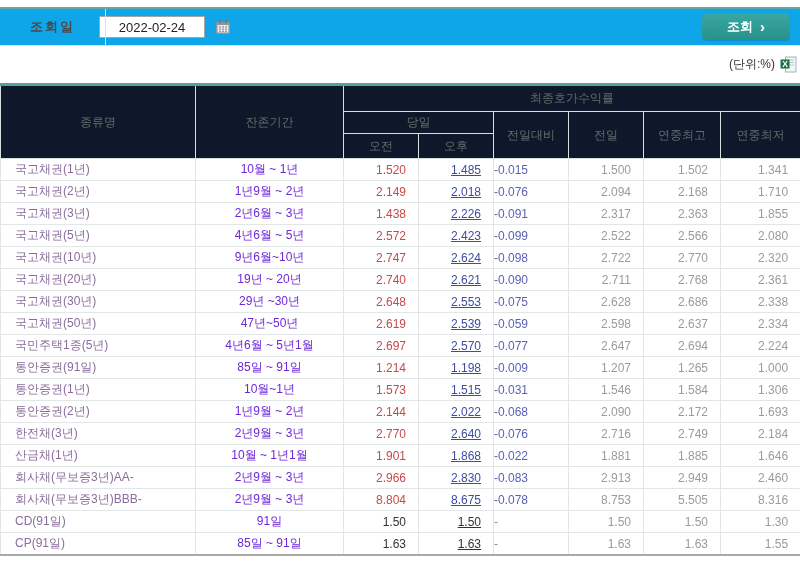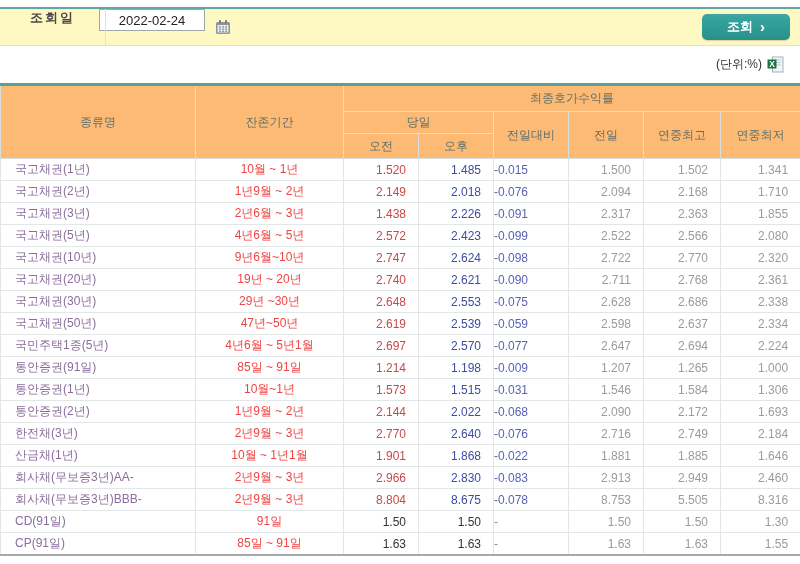--- a/index.html
+++ b/index.html
@@ -4,60 +4,60 @@
 <style>
   html,body{margin:0;padding:0;}
   body{
     width:800px;height:564px;overflow:hidden;background:#fff;
     font-family:"Liberation Sans","DejaVu Sans",sans-serif;
     -webkit-font-smoothing:antialiased;
   }
   .top-space{height:7px;}
   .top-line{height:2px;background:#63a7a5;}
   .query-bar{
-    height:36px;background:#fef9c3;border-bottom:1px solid #d8e2e1;
-    display:flex;position:relative;
+    height:36px;background:#0ea5e9;border-bottom:1px solid #d8e2e1;
+    display:flex;align-items:center;position:relative;
   }
   .query-label{margin-left:30px;font-size:13px;font-weight:bold;color:#4a4a4a;letter-spacing:2px;}
   .vdiv{position:absolute;left:105px;top:0;bottom:0;width:1px;background:#d9e3e2;}
   .date-input{
     margin-left:24px;width:104px;height:20px;border:1px solid #9fa8a8;background:#fff;
     text-align:center;font-size:13px;color:#222;font-family:inherit;padding:0;
   }
   .cal-icon{margin-left:10px;cursor:pointer;display:inline-flex;align-items:center;}
   .search-btn{
     position:absolute;right:10px;top:5px;width:88px;height:26px;border:0;border-radius:5px;
     background:linear-gradient(#3aa7a2,#29908b);color:#fff;font-size:13px;font-weight:bold;
     font-family:inherit;cursor:pointer;display:flex;align-items:center;justify-content:center;gap:7px;
     box-shadow:0 1px 1px rgba(0,0,0,.15);
     margin-left:13px;
   }
   .search-btn .chev{font-size:15px;line-height:12px;font-weight:bold;}
   .unit-row{
     height:37px;display:flex;align-items:center;justify-content:flex-end;gap:5px;
-    padding-right:16px;font-size:12px;color:#333;
+    padding-right:3px;font-size:12px;color:#333;
   }
   .excel-icon{display:inline-flex;cursor:pointer;}
   table{
     width:800px;border-collapse:collapse;table-layout:fixed;font-size:12px;
     border-top:3px solid #58a09b;border-bottom:2px solid #a8a8a8;
   }
   th{
-    background:#fdba74;color:#5f6f6b;font-weight:normal;
+    background:#0f172a;color:#5f6f6b;font-weight:normal;
     border:1px solid #d9dfdf;padding:0;
   }
   thead tr.h1 th{height:25px;}
   thead tr.h2 th{height:21px;}
   thead tr.h3 th{height:24px;}
   tbody td{height:21px;border:1px solid #e1e6e6;background:#fff;padding:0;}
   td.name{text-align:left;padding-left:14px;color:#8a6d9b;}
-  td.period{text-align:center;color:#ef4444;}
+  td.period{text-align:center;color:#6d28d9;}
   td.num{text-align:right;padding-right:12px;}
   td.am{color:#c74a4a;}
-  td.pm{color:#3c4da1;}
+  td.pm{color:#3c4da1;text-decoration:underline;}
   td.diff{color:#5a62b5;text-align:left;padding-right:14px;}
   td.gray{color:#9b9b9b;}
   tr.flat td.am, tr.flat td.pm{color:#333;}
   tr.flat td.diff{color:#888;}
 </style>
 </head>
 <body>
 
 <div class="top-space"></div>
 <div class="top-line"></div>

